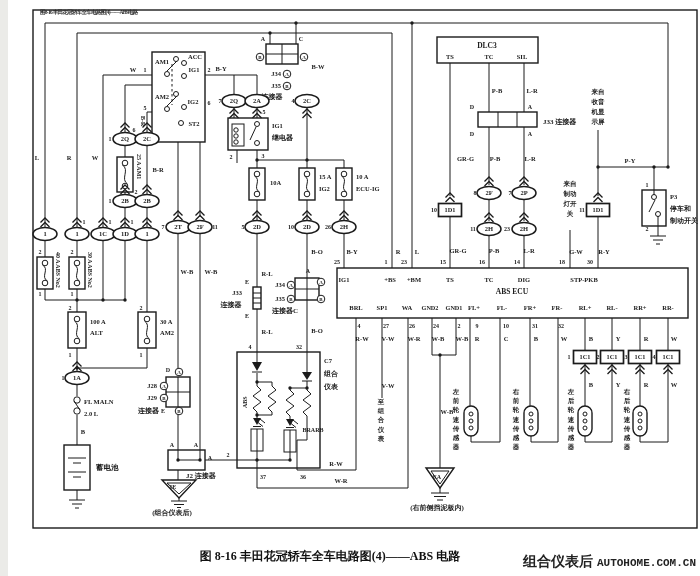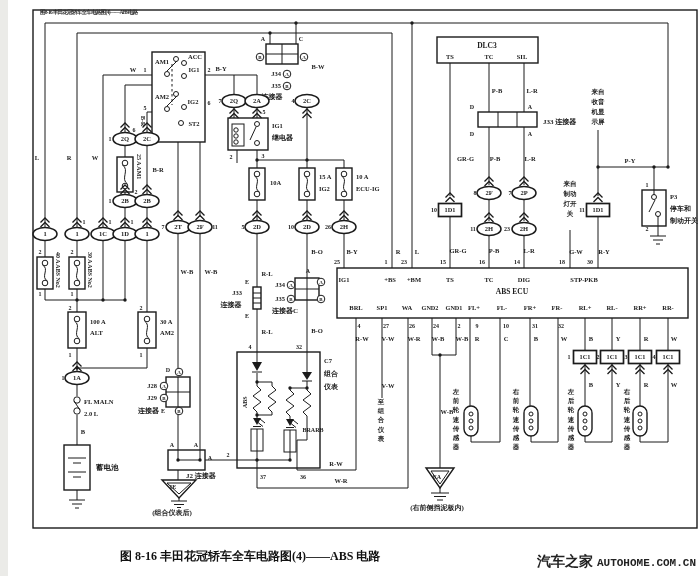--- a/index.html
+++ b/index.html
@@ -10,21 +10,21 @@
   svg text{font-family:"Liberation Serif","DejaVu Serif",serif;fill:#1b1b1b;font-weight:bold;}
   .cmp{letter-spacing:-0.7px;fill:#2a2a2a;}
   .w{stroke:#1b1b1b;stroke-width:1;fill:none;}
   .w2{stroke:#1b1b1b;stroke-width:1.4;fill:none;}
   .dash{stroke-dasharray:2.5,2.5;}
   .fillb{fill:#1b1b1b;stroke:none;}
   .dot{fill:#1b1b1b;}
   .cmp-shape{fill:#fff;stroke:#1b1b1b;stroke-width:1.5;}
   .thick{stroke-width:1.7;}
   .thin{stroke-width:1;}
-  .caption{position:absolute;left:120px;top:548px;width:420px;text-align:left;
+  .caption{position:absolute;left:120px;top:548px;width:420px;text-align:center;
            font-weight:bold;font-size:12px;color:#111;}
   .wm{position:absolute;right:4px;top:552px;color:#222;white-space:nowrap;}
   .wm .site{font-family:"Liberation Sans","DejaVu Sans",sans-serif;font-weight:bold;font-size:14px;}
   .wm .dom{font-family:Liberation Mono, monospace;font-weight:bold;font-size:11px;}
 </style>
 </head>
 <body>
 
 <div id="page">
   <div id="edge"></div>
@@ -613,16 +613,16 @@
         </g>
         <g>
           <circle cx="164" cy="398" r="3.8" class="cmp-shape thin"></circle>
           <text x="164" y="400" font-size="5" text-anchor="middle">B</text>
         </g>
       </g>
   </svg>
 
   <div class="caption">图 8-16   丰田花冠轿车全车电路图(4)——ABS 电路</div>
   <div class="wm">
-    <span class="site">汽车之家</span>
+    <span class="site">组合仪表后</span>
     <span class="dom">AUTOHOME.COM.CN</span>
   </div>
 </div>
 
 </body></html>

